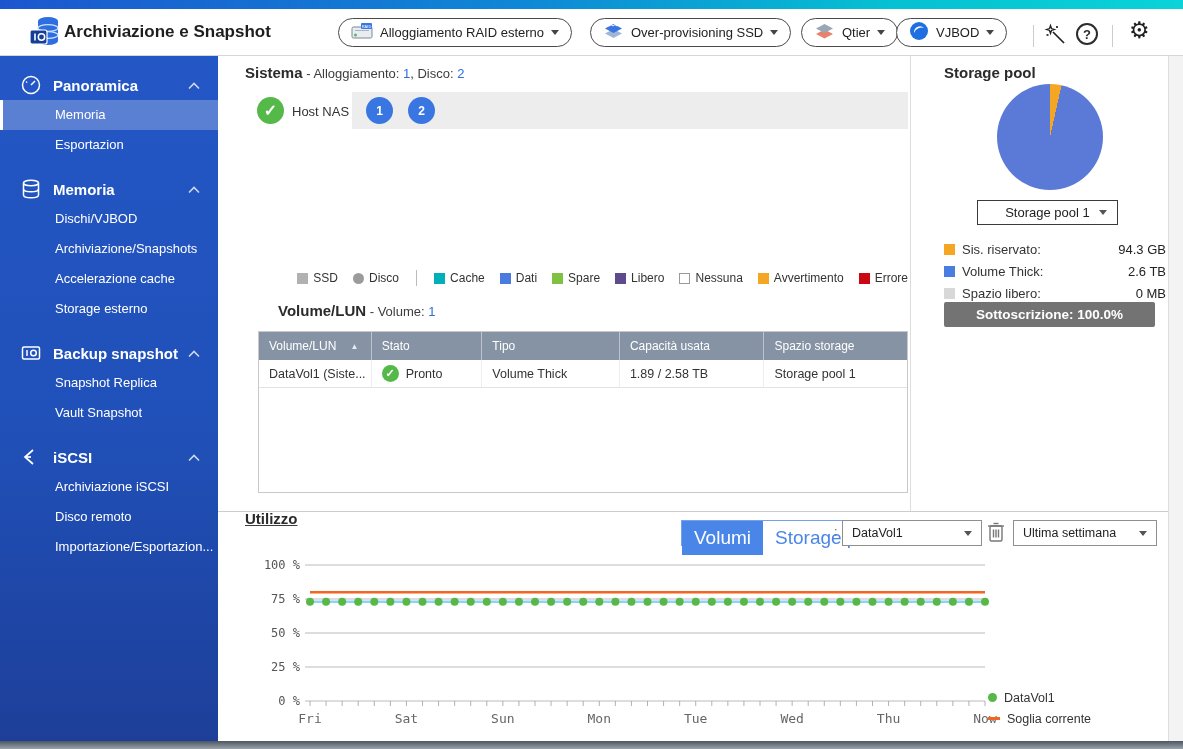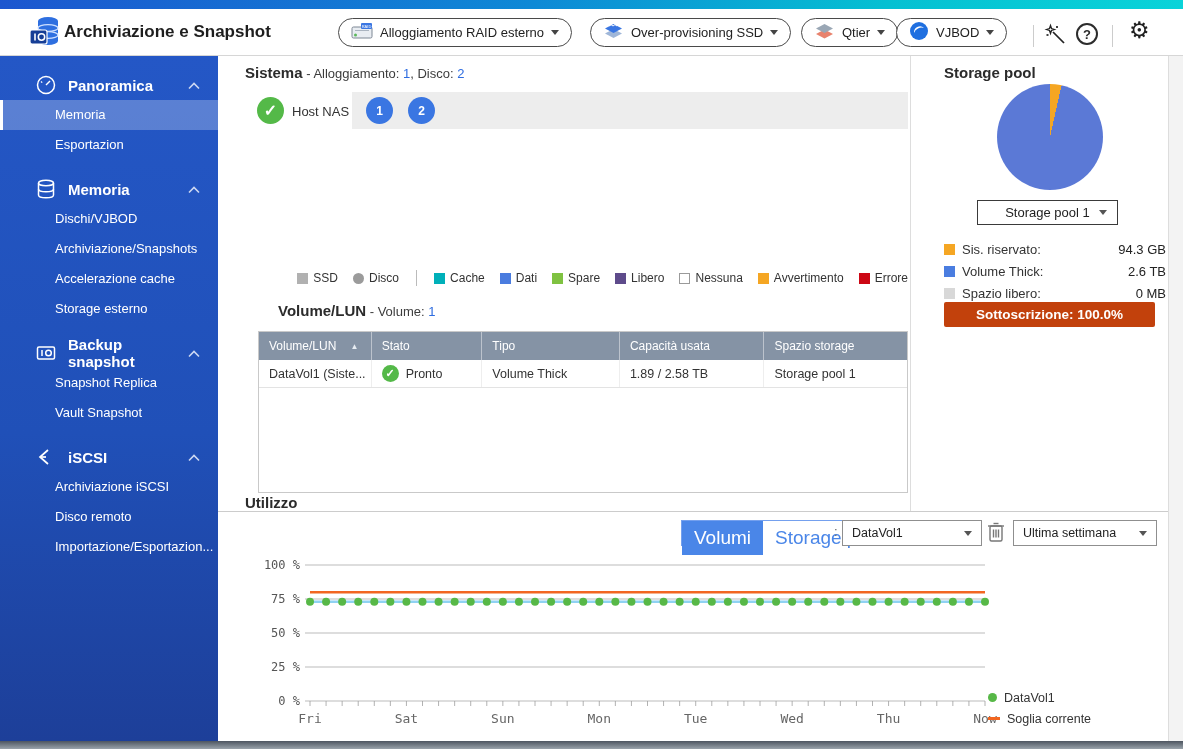--- a/index.html
+++ b/index.html
@@ -19,21 +19,21 @@
   .pill .car { width:0; height:0; border-left:4px solid transparent; border-right:4px solid transparent; border-top:5px solid #444; }
   .hdr-sep { position:absolute; top:16px; width:1px; height:22px; background:#ccc; }
   .hdr-ic { position:absolute; top:14px; cursor:pointer; }
   .help-circ { width:22px; height:22px; border:2px solid #2c2c2c; border-radius:50%; display:flex; align-items:center; justify-content:center;
     font-size:13px; font-weight:bold; color:#2c2c2c; }
   .gear { font-size:23px; color:#222; line-height:22px; }
 
   
   .sidebar { position:absolute; top:56px; left:0; width:218px; height:685px;
     background:linear-gradient(180deg,#2457c6 0%,#2050b8 55%,#1d3f99 100%); color:#fff; }
-  .sec-hd { display:flex; align-items:center; height:30px; padding-left:35px; cursor:pointer; margin-top:14px; }
+  .sec-hd { display:flex; align-items:center; height:30px; padding-left:20px; cursor:pointer; margin-top:14px; }
   .sec-hd .sic { width:22px; height:22px; margin-right:11px; }
   .sec-hd .slab { font-size:15px; font-weight:bold; flex:1; }
   .sec-hd .chev { margin-right:18px; }
   .sub { height:30px; line-height:30px; padding-left:55px; font-size:13px; cursor:pointer; white-space:nowrap; overflow:hidden; }
   .sub.selected { background:rgba(255,255,255,.25); box-shadow:inset 3px 0 0 #fff; }
 
   
   .h-blk { position:absolute; font-size:13px; color:#3c3c3c; }
   .h-blk b { font-size:15px; color:#2b2b2b; }
   .blue { color:#2e6ce0; }
@@ -70,21 +70,21 @@
   .hdiv { position:absolute; left:218px; top:511px; width:950px; height:1px; background:#ccc; }
 
   
   .pie { position:absolute; left:997px; top:84px; width:106px; height:106px; border-radius:50%; }
   .pool-select { position:absolute; left:977px; top:200px; width:141px; height:25px; border:1px solid #3a3a3a; background:#fff;
     display:flex; align-items:center; justify-content:center; font-size:13px; color:#222; cursor:pointer; }
   .pool-select .car { position:absolute; right:10px; width:0; height:0; border-left:4px solid transparent; border-right:4px solid transparent; border-top:5px solid #555; }
   .stat { position:absolute; left:944px; width:222px; height:22px; display:flex; align-items:center; font-size:13px; color:#333; }
   .stat .chip { margin-right:7px; }
   .stat .val { margin-left:auto; color:#222; }
-  .subscription { position:absolute; left:944px; top:302px; width:211px; height:25px; background:#c2410c; color:#fff;
+  .subscription { position:absolute; left:944px; top:302px; width:211px; height:25px; background:#737373; color:#fff;
     font-size:13.5px; font-weight:bold; display:flex; align-items:center; justify-content:center; border-radius:2px; }
 
   
   .toggle { position:absolute; left:681px; top:520px; height:26px; display:flex; border:1px solid #74a0ee; cursor:pointer; }
   .tg { display:flex; align-items:center; justify-content:center; font-size:19px; padding:17px 12px; }
   .tg.on { background:#4a86e8; color:#fff; }
   .tg.off { background:#fff; color:#4a86e8; }
   .colon { position:absolute; left:834px; top:524px; font-size:13px; color:#666; }
   .dd { position:absolute; top:520px; height:26px; border:1px solid #8f8f8f; background:#fff; font-size:12.5px; color:#222;
     display:flex; align-items:center; padding-left:9px; cursor:pointer; }
@@ -374,21 +374,21 @@
     <span>Volume Thick:</span>
     <span class="val">2.6 TB</span>
   </div>
   <div class="stat" style="top:282px;">
     <span class="chip" style="background-color: rgb(216, 216, 216);"></span>
     <span>Spazio libero:</span>
     <span class="val">0 MB</span>
   </div>
   <div class="subscription">Sottoscrizione: 100.0%</div>
 
-  <div class="h-blk" style="left:245px; top:494px;">
+  <div class="h-blk" style="left:245px; top:510px;text-decoration:underline;">
     <b>Utilizzo</b>
   </div>
   <div class="toggle">
     <div class="tg on">Volumi</div>
     <div class="tg off">Storage pool</div>
   </div>
   <div class="colon">:</div>
   <div class="dd" style="left:842px; width:140px;">
     <span>DataVol1</span>
     <span class="car"></span>

